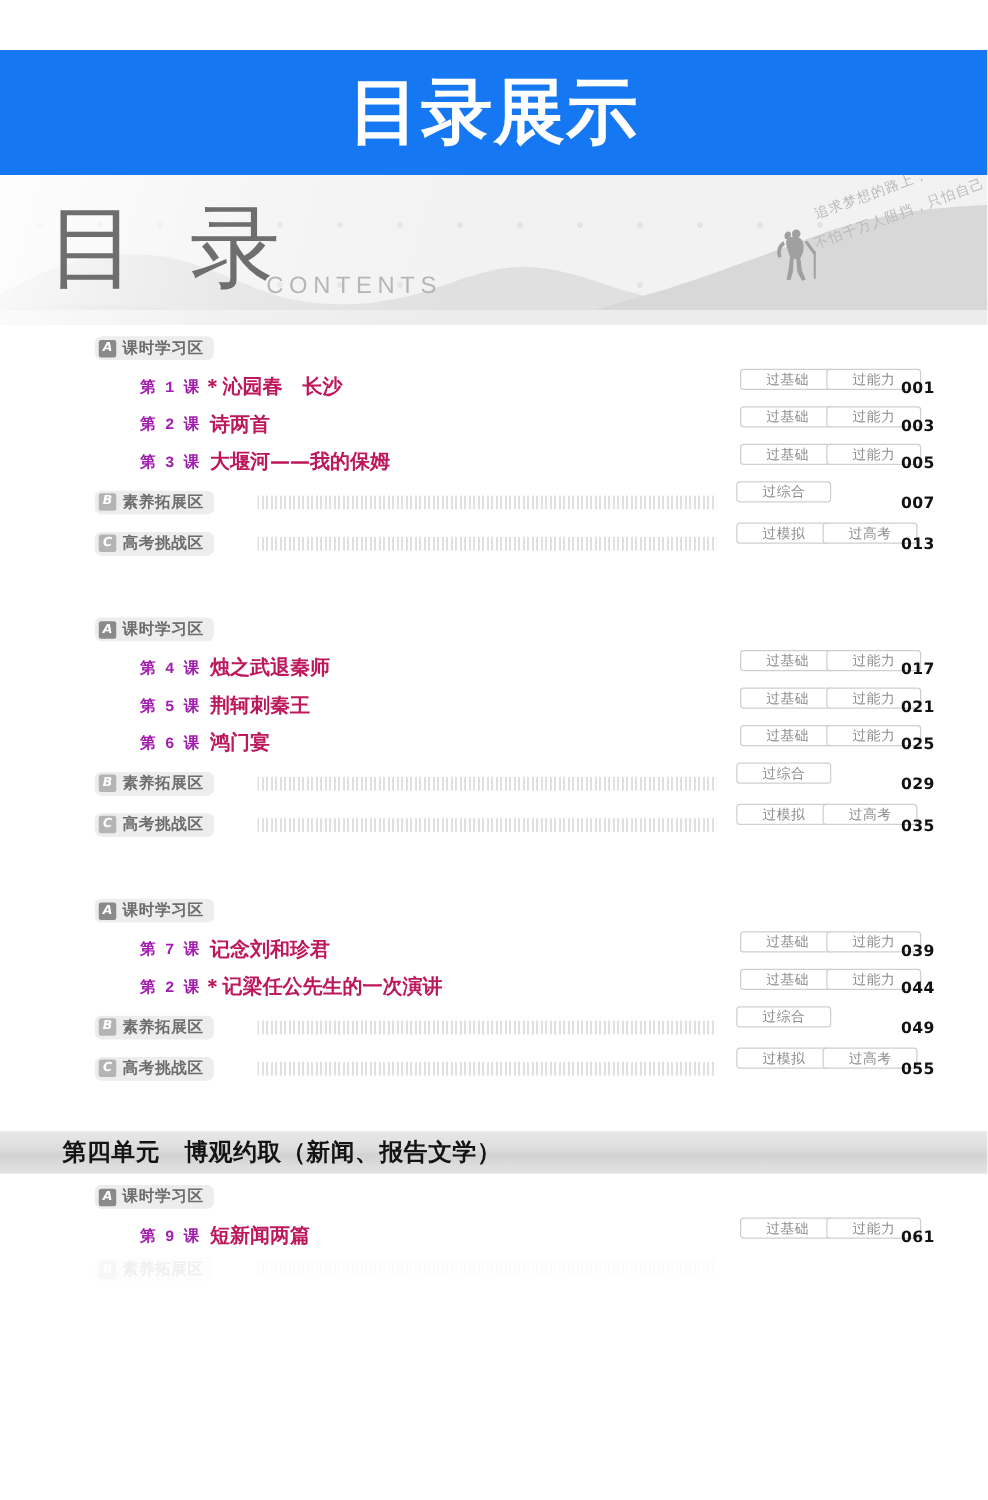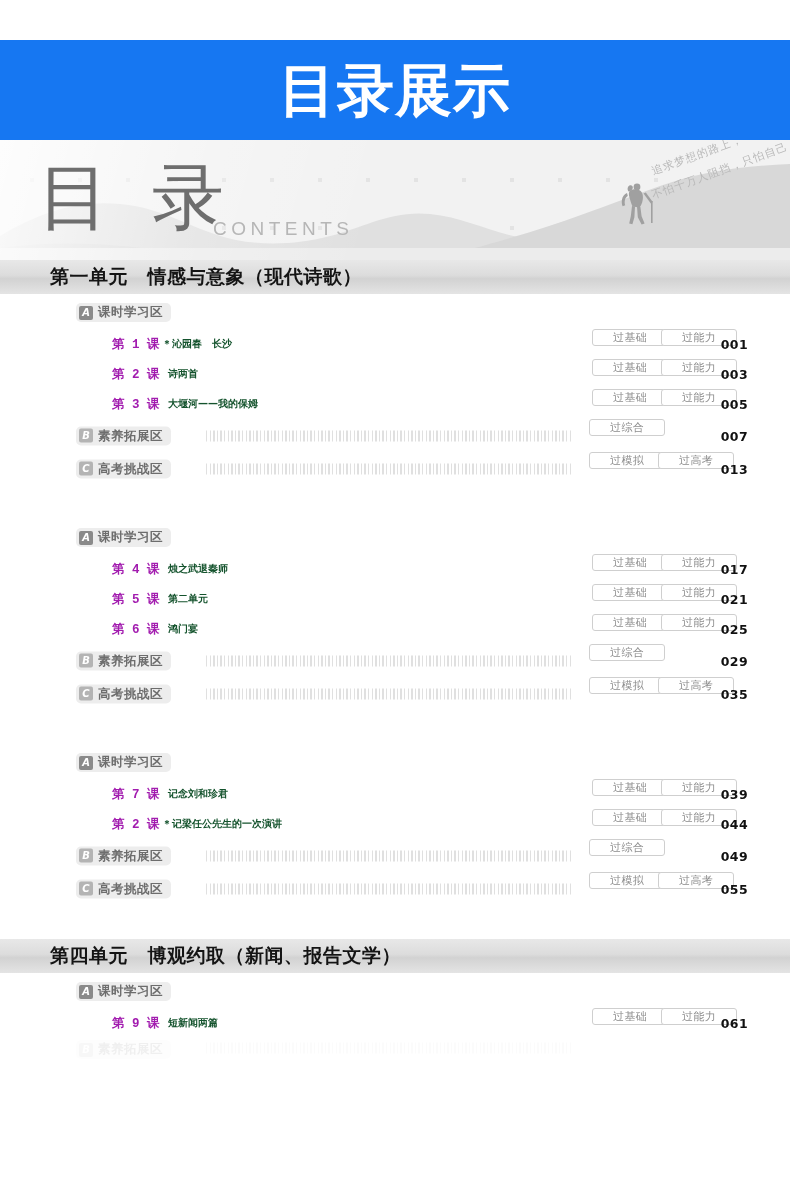--- a/index.html
+++ b/index.html
@@ -97,21 +97,21 @@
   }
 
   .row{position:relative;height:30px;}
   .row-lesson .lesson-no{
     position:absolute;left:112px;top:50%;transform:translateY(-50%);
     font-size:12.5px;font-weight:700;color:#a21caf;white-space:nowrap;
     font-family:Liberation Mono, monospace;
   }
   .row-lesson .lesson-title{
     position:absolute;left:168px;top:50%;transform:translateY(-50%);
-    font-size:10px;font-weight:700;color:#14532d;white-space:nowrap;
+    font-size:16px;font-weight:700;color:#be185d;white-space:nowrap;
     font-family:"DejaVu Sans","Liberation Sans",sans-serif;
   }
   .row-lesson .lesson-title.star{left:162px;}
 
   .row-zone{height:33px;}
   .row-zone .section-tag{top:50%;transform:translateY(-50%);}
   .leader{
     position:absolute;left:206px;top:50%;transform:translateY(-50%);
     width:367px;height:11px;
     background-image:repeating-linear-gradient(to right,#e0e0e0 0 1.4px, rgba(0,0,0,0) 1.4px 3.6px);
@@ -179,23 +179,20 @@
     <div class="hero-sub">CONTENTS</div>
 
     <div class="hero-quote">
       <span class="hq1">追求梦想的路上，</span>
       <span class="hq2">不怕千万人阻挡，只怕自己</span>
     </div>
   </div>
 
   <div class="units" id="units-root">
       <div class="unit">
-        <div class="unit-bar">
-          <div class="unit-bar-title">第一单元　情感与意象（现代诗歌）</div>
-        </div>
         <div class="section-tag-row">
           <div class="section-tag">
             <span class="sec-letter a">A</span>
             <span class="sec-label">课时学习区</span>
           </div>
         </div>
         <div class="row row-lesson">
           <div class="lesson-no">第 1 课</div>
           <div class="lesson-title star">＊沁园春　长沙</div>
           <div class="tag s1">过基础</div>
@@ -246,21 +243,21 @@
         </div>
         <div class="row row-lesson">
           <div class="lesson-no">第 4 课</div>
           <div class="lesson-title">烛之武退秦师</div>
           <div class="tag s1">过基础</div>
           <div class="tag s2">过能力</div>
           <div class="pagenum">017</div>
         </div>
         <div class="row row-lesson">
           <div class="lesson-no">第 5 课</div>
-          <div class="lesson-title">第二单元</div>
+          <div class="lesson-title">荆轲刺秦王</div>
           <div class="tag s1">过基础</div>
           <div class="tag s2">过能力</div>
           <div class="pagenum">021</div>
         </div>
         <div class="row row-lesson">
           <div class="lesson-no">第 6 课</div>
           <div class="lesson-title">鸿门宴</div>
           <div class="tag s1">过基础</div>
           <div class="tag s2">过能力</div>
           <div class="pagenum">025</div>

